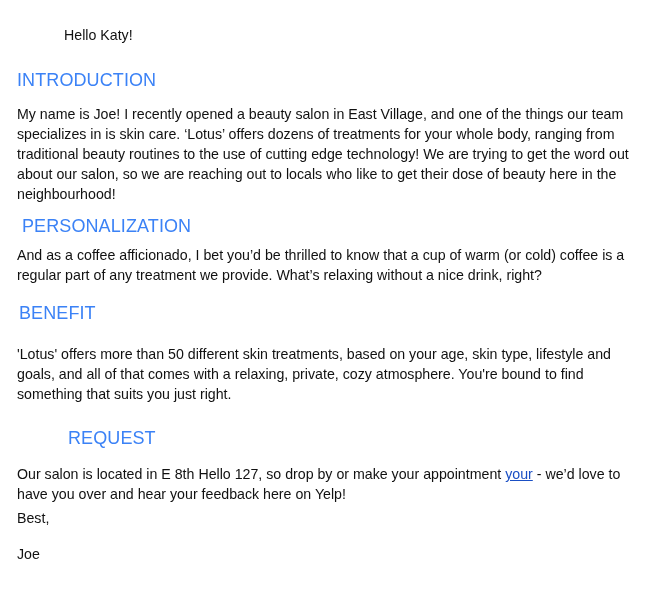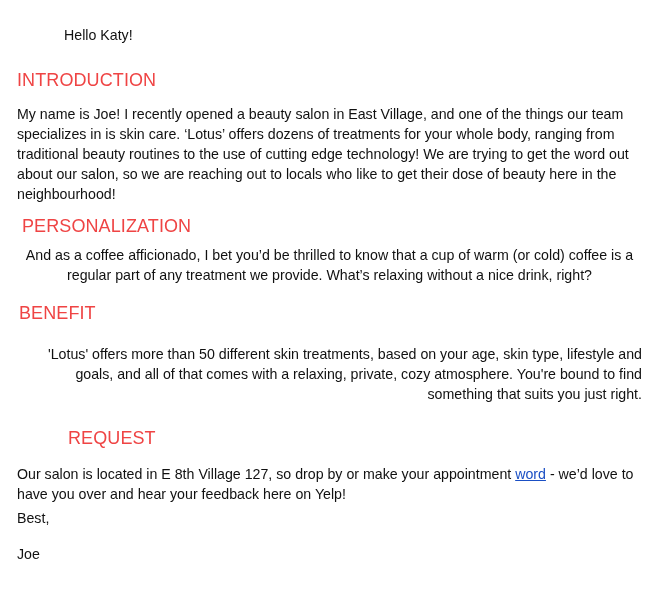--- a/index.html
+++ b/index.html
@@ -18,21 +18,21 @@
       position: relative;
     }
     .block {
       position: absolute;
       left: 17px;
       width: 625px;
       margin: 0;
     }
     .heading {
       position: absolute;
-      color: #ef4444;
+      color: #3b82f6;
       font-size: 18px;
       line-height: 22px;
       margin: 0;
       font-weight: normal;
       letter-spacing: 0.1px;
     }
     a.link {
       color: #1a4fc4;
       text-decoration: underline;
     }
@@ -40,23 +40,23 @@
 </head>
 <body>
 
 <div>
   <p class="block" style="top:25px;margin-left:47px;">Hello Katy!</p>
 
   <h2 class="heading" style="top:69px; left:17px;">INTRODUCTION</h2>
   <p class="block" style="top:104px;">My name is Joe! I recently opened a beauty salon in East Village, and one of the things our team specializes in is skin care. ‘Lotus’ offers dozens of treatments for your whole body, ranging from traditional beauty routines to the use of cutting edge technology! We are trying to get the word out about our salon, so we are reaching out to locals who like to get their dose of beauty here in the neighbourhood!</p>
 
   <h2 class="heading" style="top:215px; left:22px;">PERSONALIZATION</h2>
-  <p class="block" style="top:245px;text-align:center;">And as a coffee afficionado, I bet you’d be thrilled to know that a cup of warm (or cold) coffee is a regular part of any treatment we provide. What’s relaxing without a nice drink, right?</p>
+  <p class="block" style="top:245px;">And as a coffee afficionado, I bet you’d be thrilled to know that a cup of warm (or cold) coffee is a regular part of any treatment we provide. What’s relaxing without a nice drink, right?</p>
 
   <h2 class="heading" style="top:302px; left:19px;">BENEFIT</h2>
-  <p class="block" style="top:344px;text-align:right;">'Lotus' offers more than 50 different skin treatments, based on your age, skin type, lifestyle and goals, and all of that comes with a relaxing, private, cozy atmosphere. You're bound to find something that suits you just right.</p>
+  <p class="block" style="top:344px;">'Lotus' offers more than 50 different skin treatments, based on your age, skin type, lifestyle and goals, and all of that comes with a relaxing, private, cozy atmosphere. You're bound to find something that suits you just right.</p>
 
   <h2 class="heading" style="top:427px; left:20px;margin-left:48px;">REQUEST</h2>
-  <p class="block" style="top:464px;"><span>Our salon is located in E 8th Village 127, so drop by or make your appointment </span><a class="link" href="#">word</a><span> - we’d love to have you over and hear your feedback here on Yelp!</span></p>
+  <p class="block" style="top:464px;"><span>Our salon is located in E 8th Hello 127, so drop by or make your appointment </span><a class="link" href="#">your</a><span> - we’d love to have you over and hear your feedback here on Yelp!</span></p>
 
   <p class="block" style="top:508px;">Best,</p>
   <p class="block" style="top:544px;">Joe</p>
 </div>
 
 </body></html>

